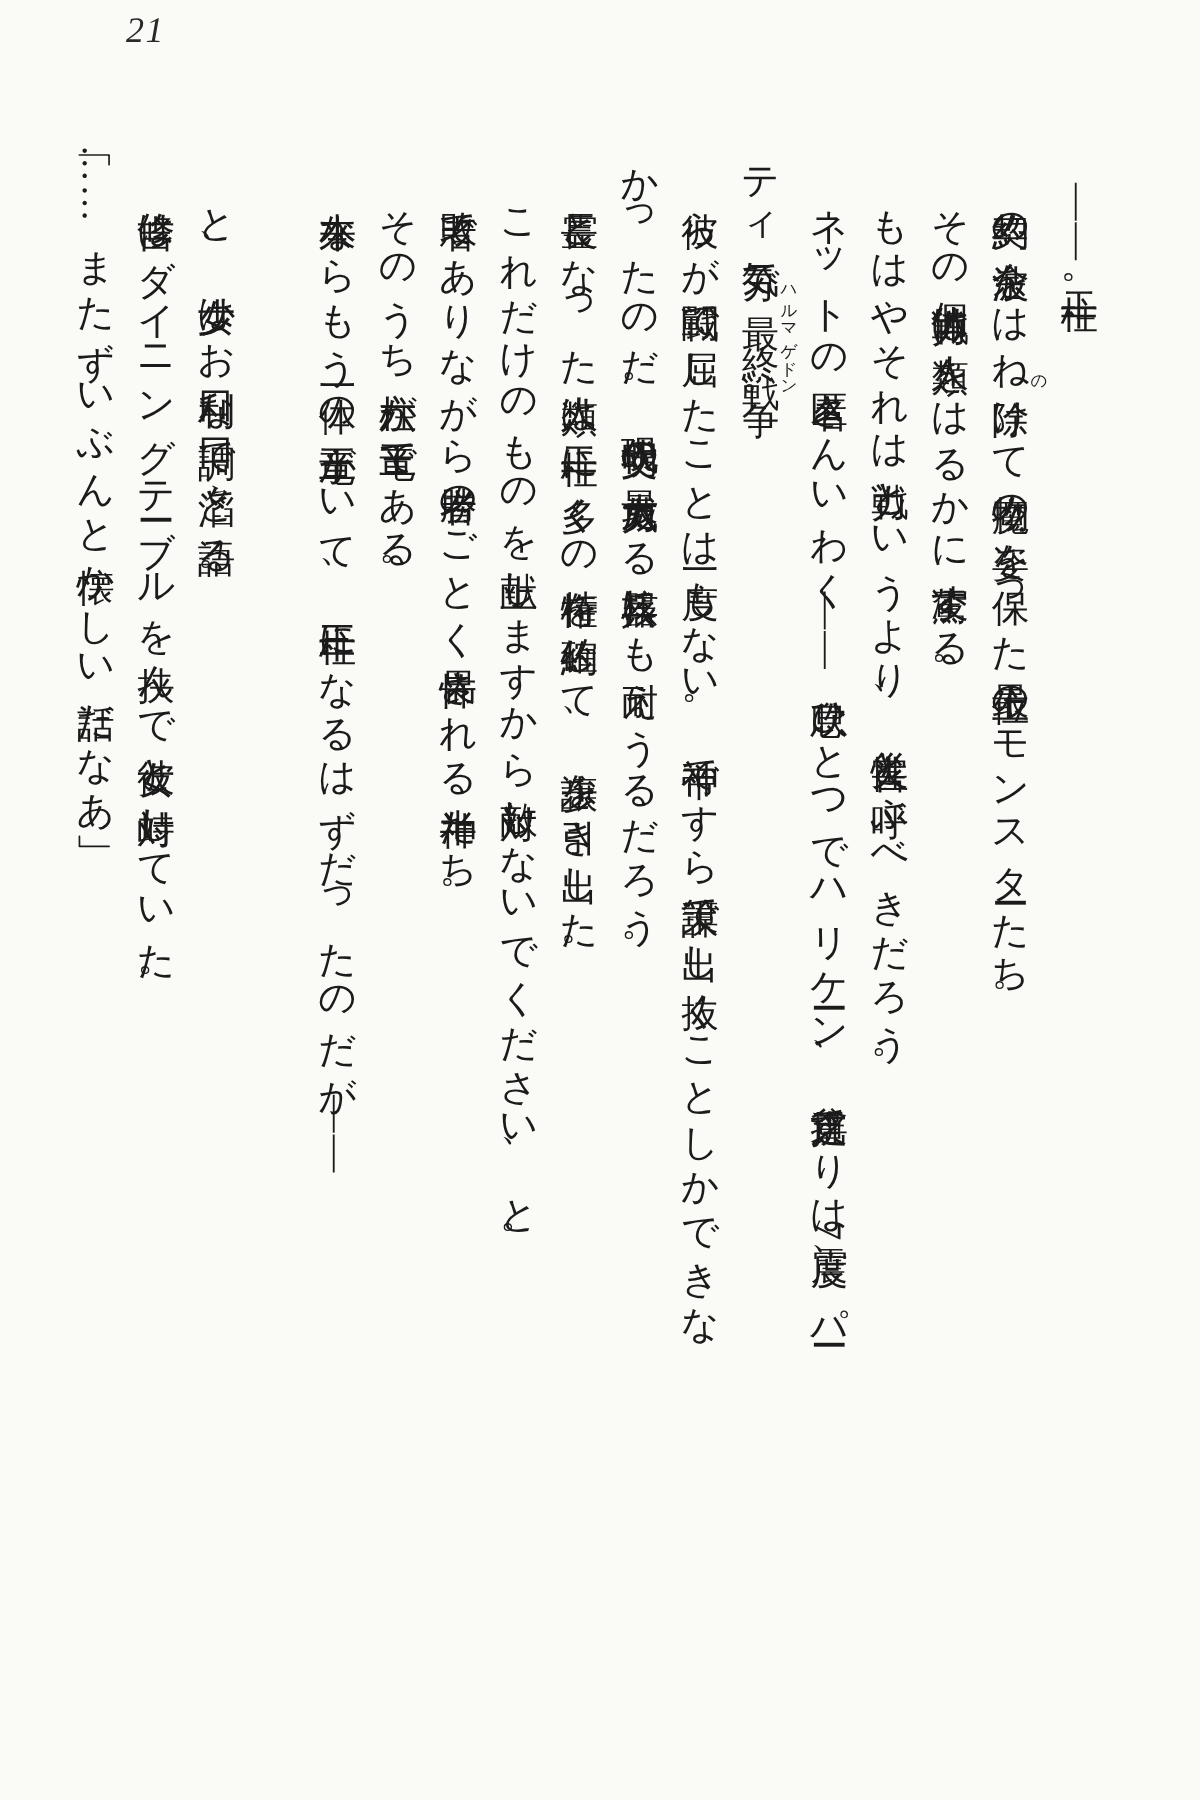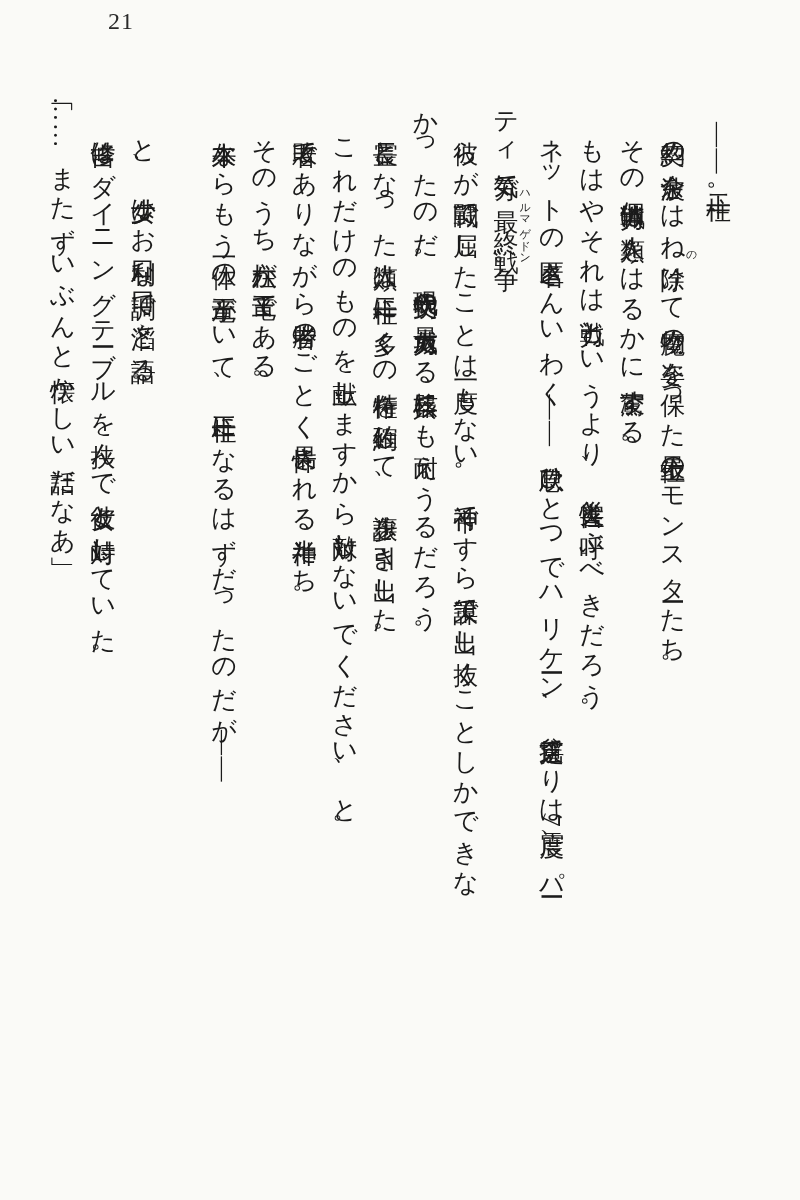--- a/index.html
+++ b/index.html
@@ -13,23 +13,23 @@
     height: 1200px;
     background: #fafaf7;
     overflow: hidden;
     font-family: "Liberation Serif", "DejaVu Serif", serif;
   }
   .page-number {
     position: absolute;
     top: 8px;
     left: 84px;
     font-size: 24px;
+    font-style: italic;
     color: #2a2a2a;
     letter-spacing: 1px;
-    margin-left: 24px;
   }
   .prose {
     position: absolute;
     top: 95px;
     right: 62px;
     height: 1014px;
     writing-mode: vertical-rl;
     text-orientation: mixed;
     font-size: 25px;
     line-height: 40.3px;

